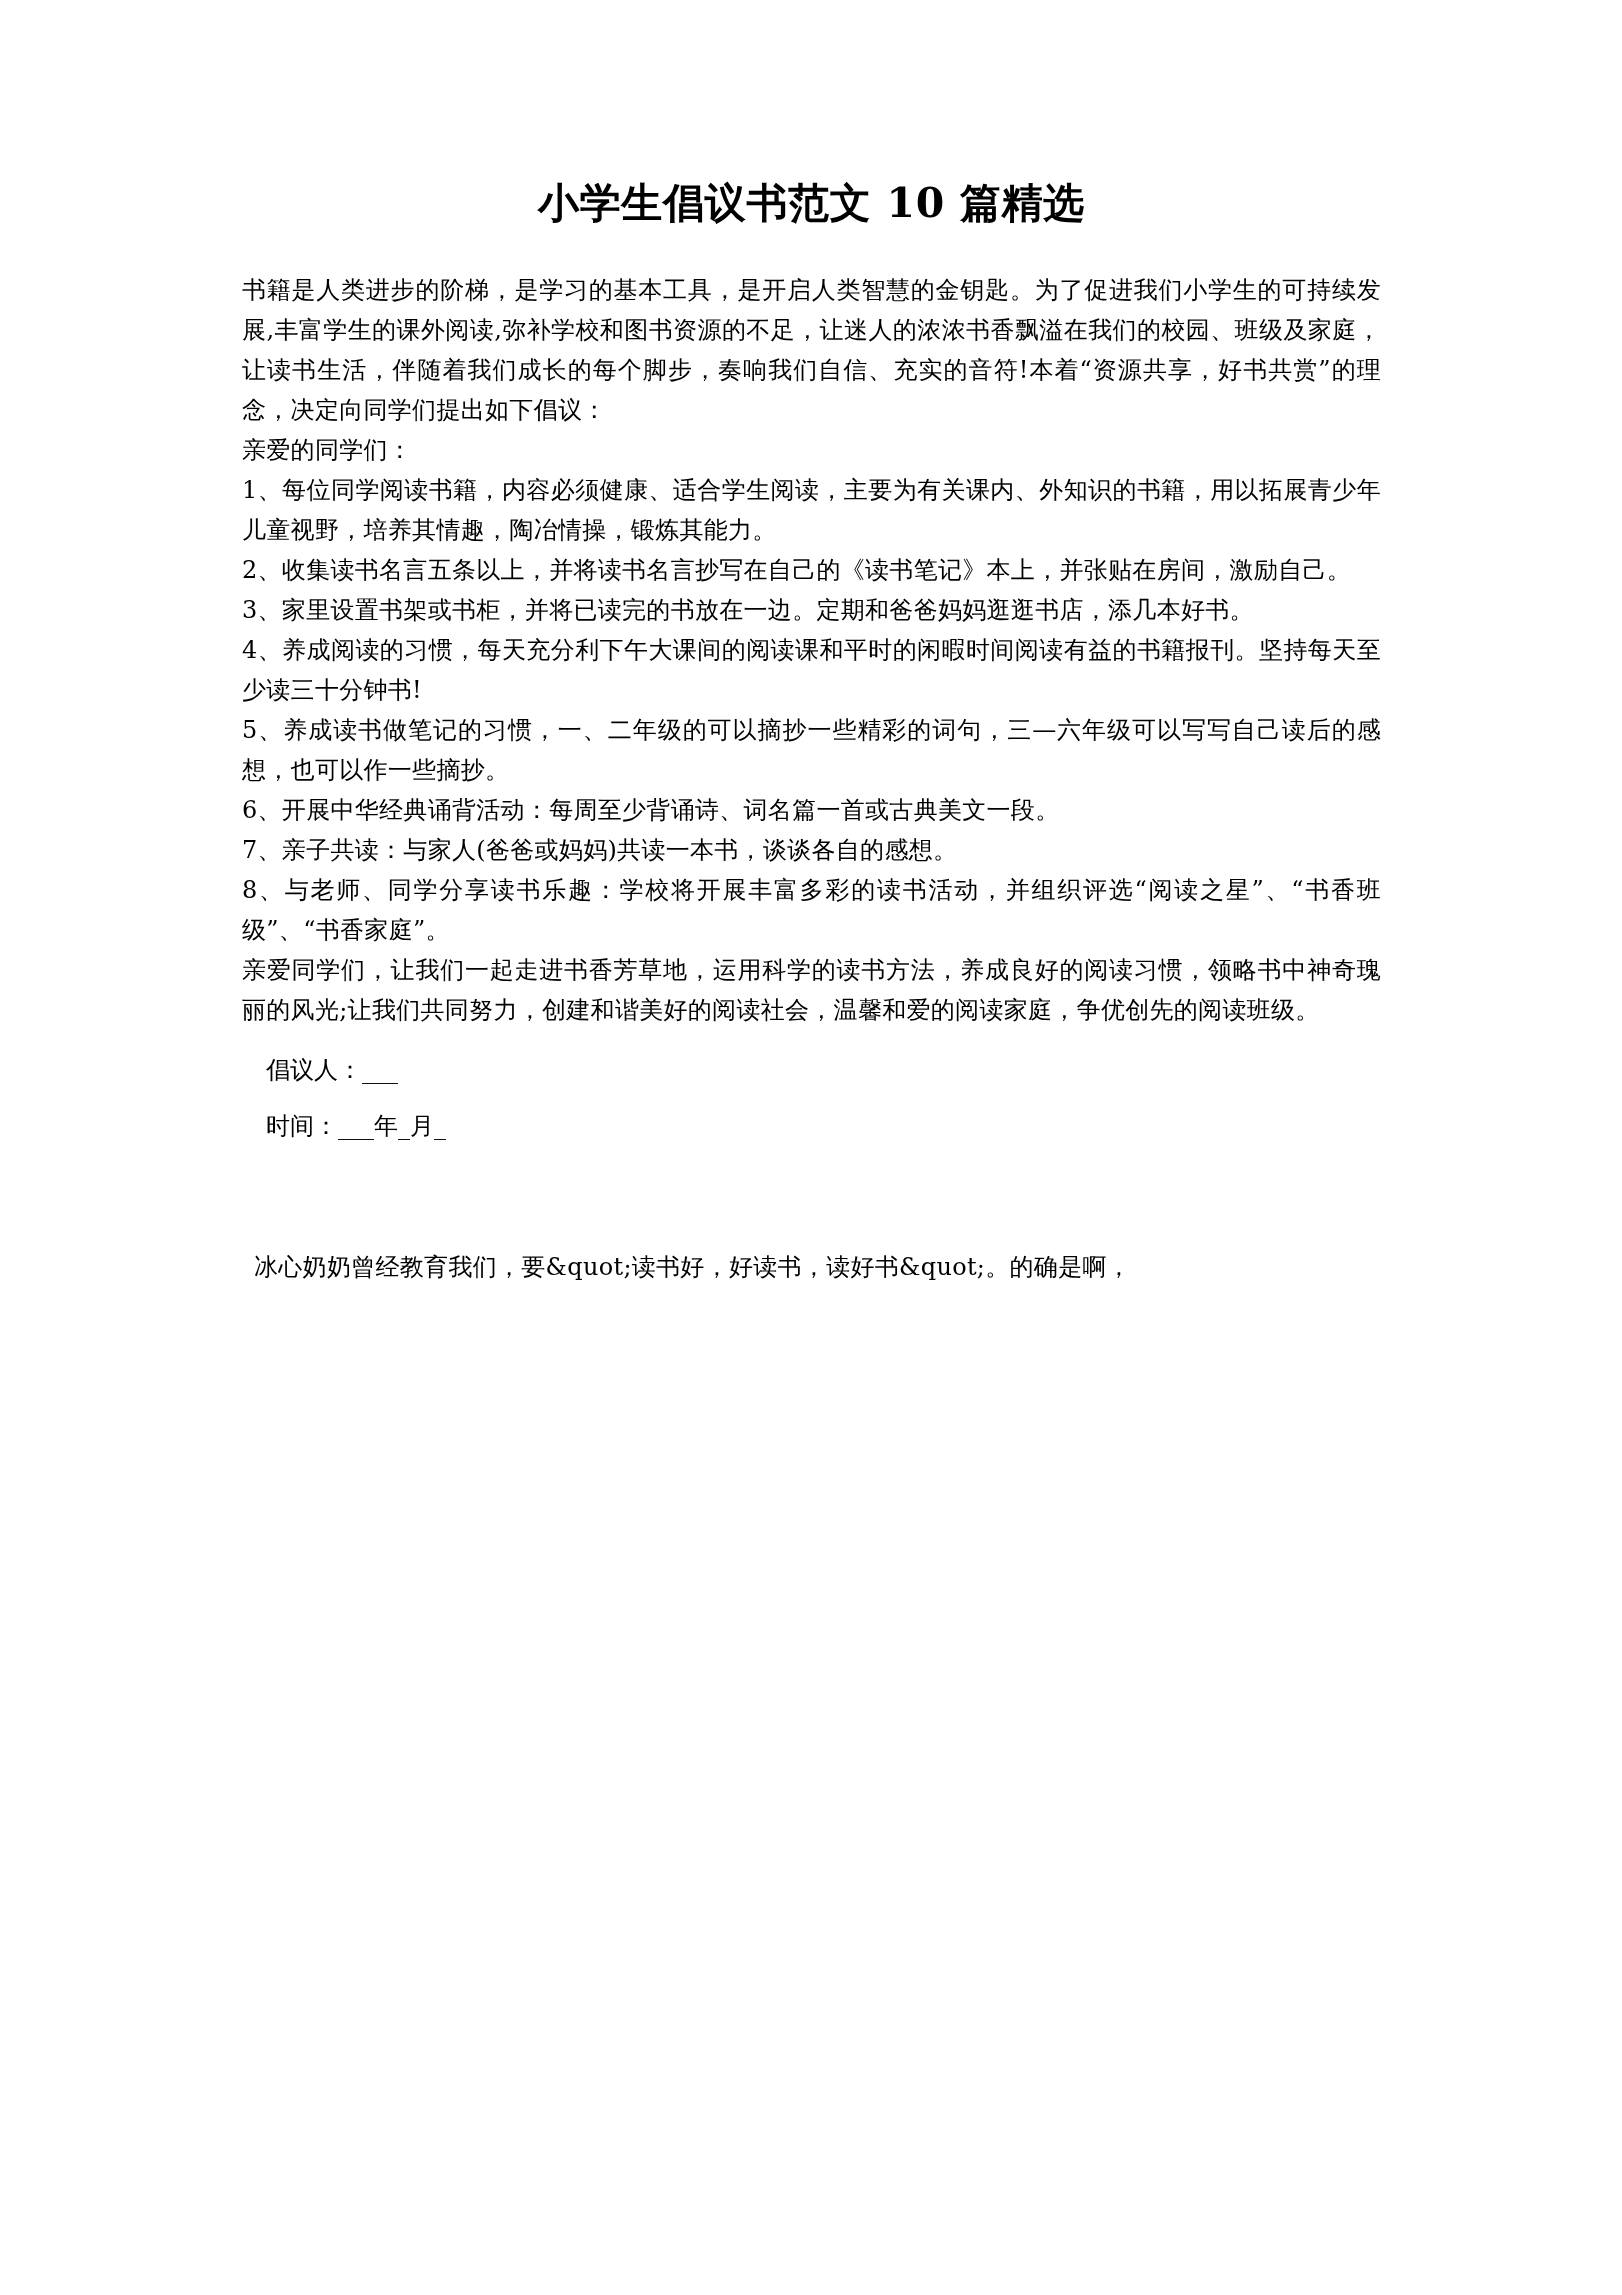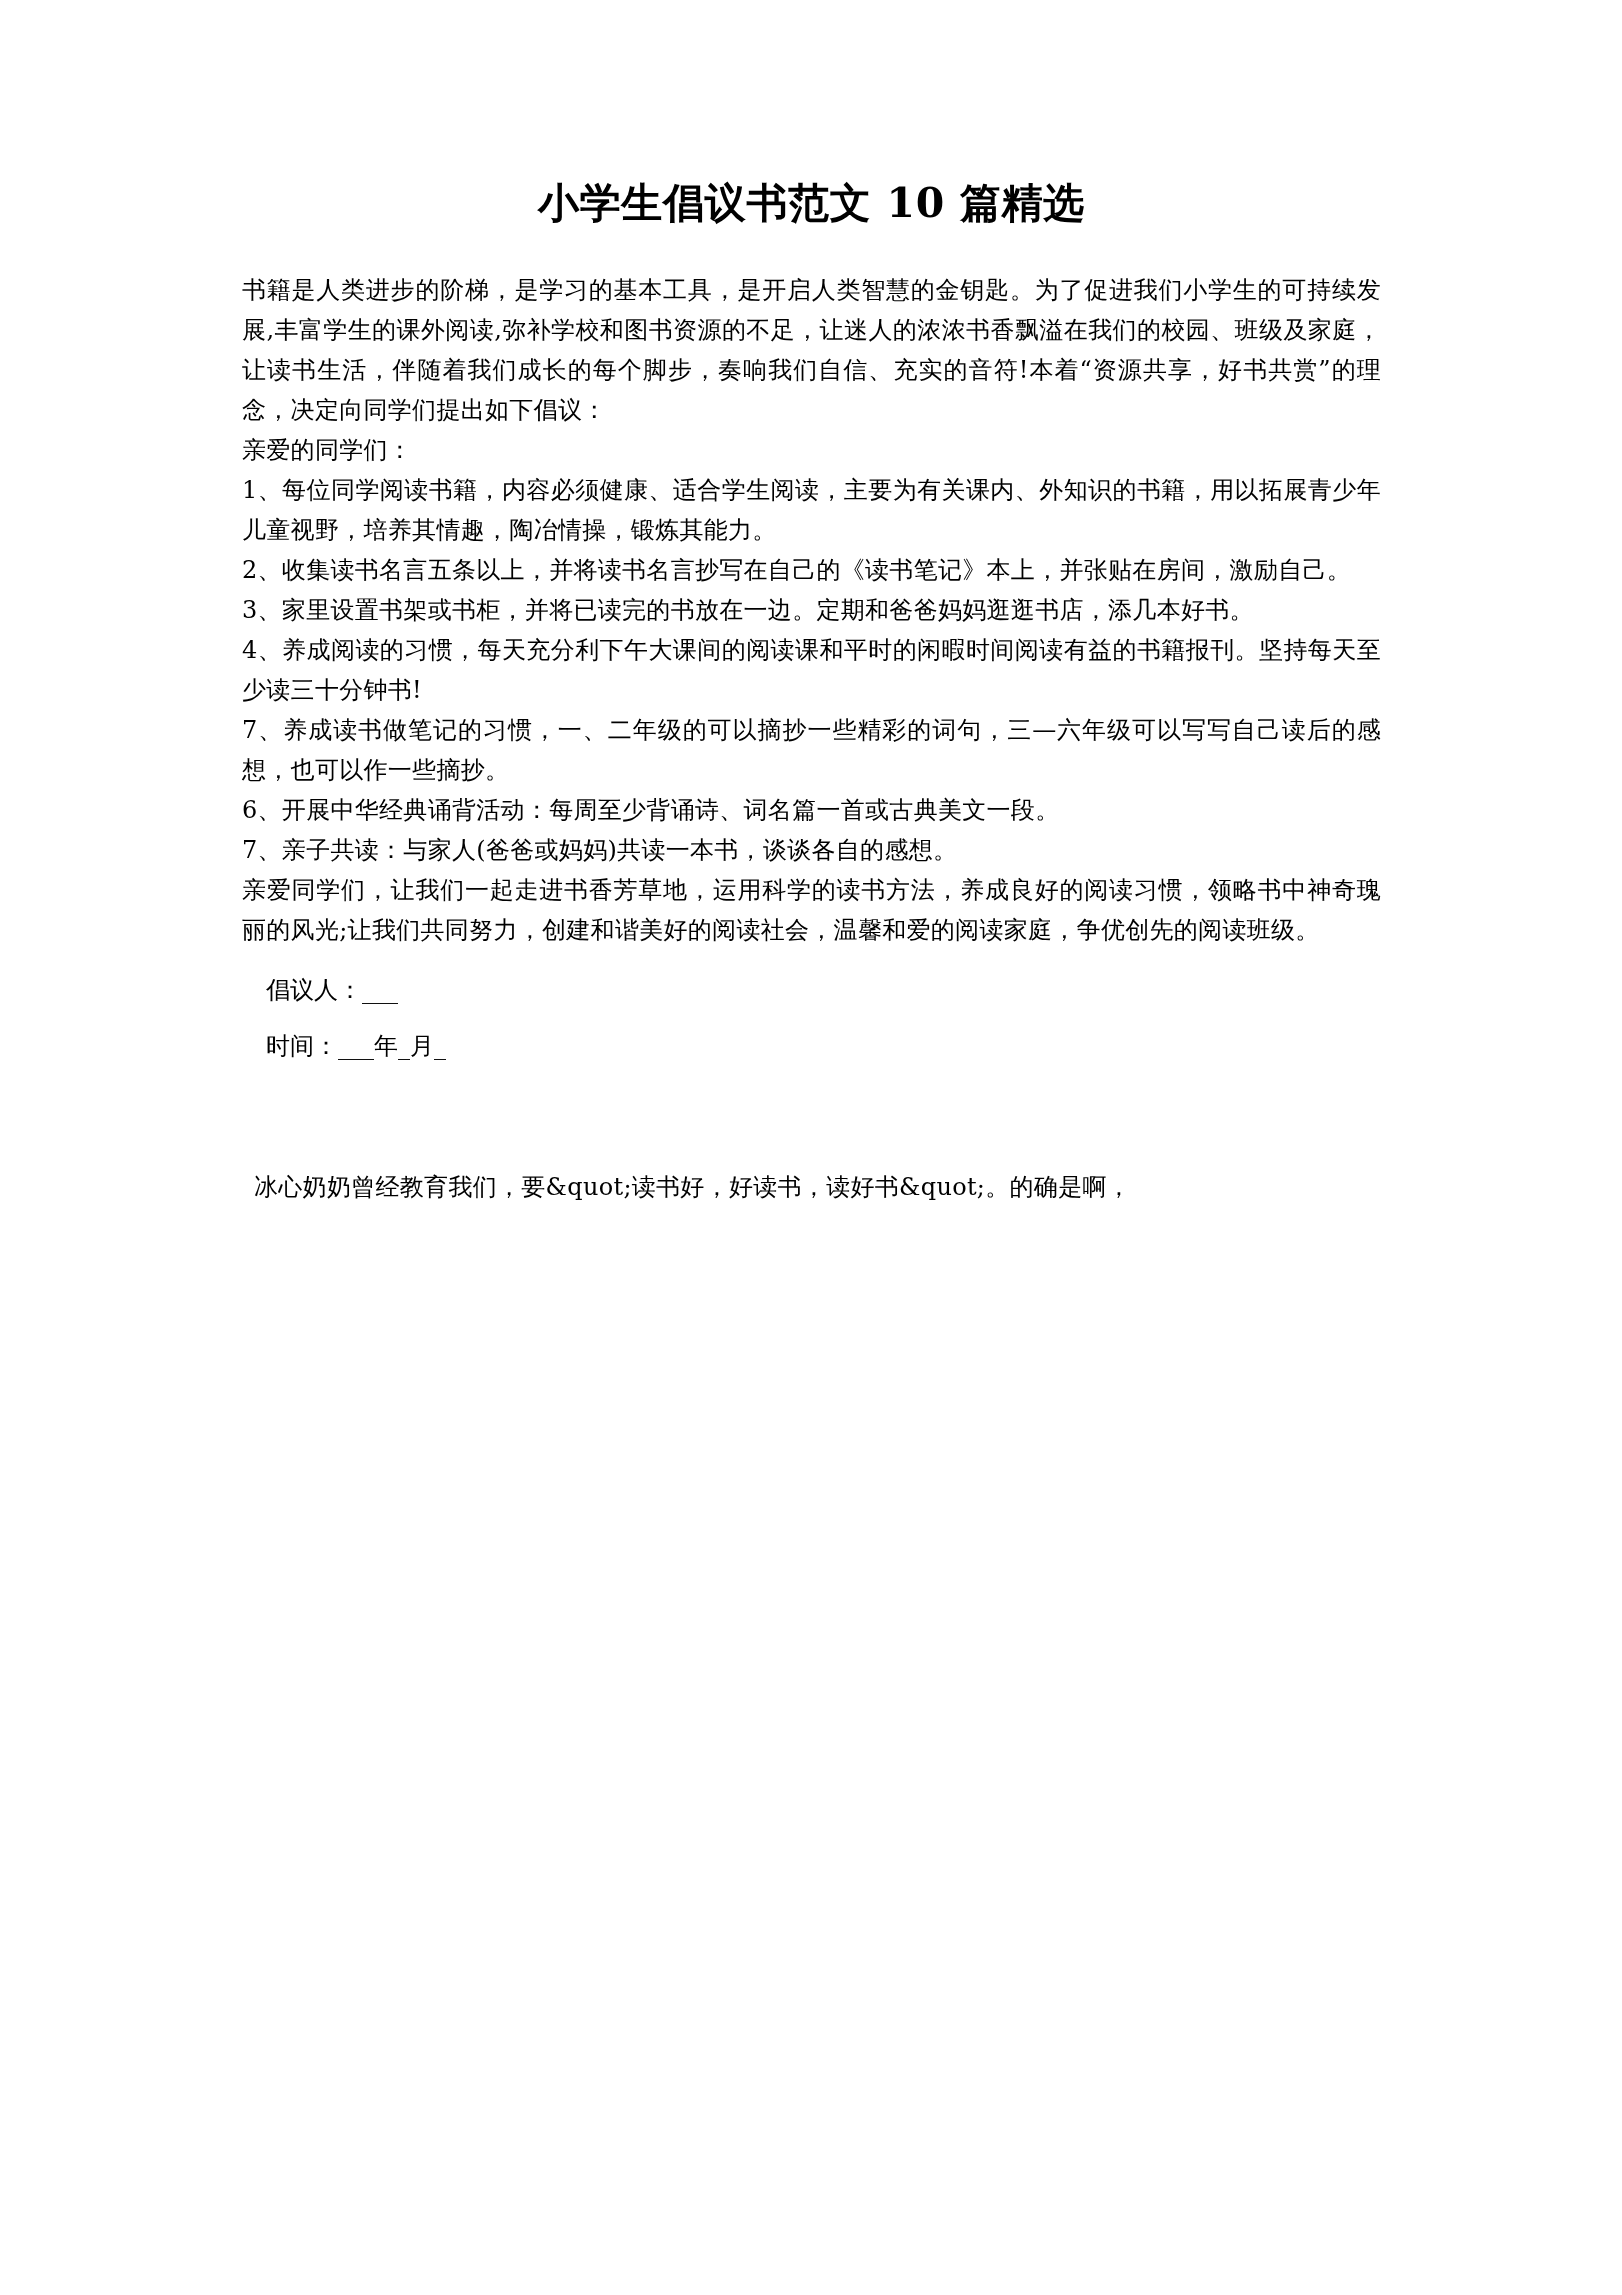--- a/index.html
+++ b/index.html
@@ -98,26 +98,27 @@
       <p class="para">亲爱的同学们：</p>
 
       <p class="para">1、每位同学阅读书籍，内容必须健康、适合学生阅读，主要为有关课内、外知识的书籍，用以拓展青少年儿童视野，培养其情趣，陶冶情操，锻炼其能力。</p>
 
       <p class="para">2、收集读书名言五条以上，并将读书名言抄写在自己的《读书笔记》本上，并张贴在房间，激励自己。</p>
 
       <p class="para">3、家里设置书架或书柜，并将已读完的书放在一边。定期和爸爸妈妈逛逛书店，添几本好书。</p>
 
       <p class="para">4、养成阅读的习惯，每天充分利下午大课间的阅读课和平时的闲暇时间阅读有益的书籍报刊。坚持每天至少读三十分钟书!</p>
 
-      <p class="para">7、养成读书做笔记的习惯，一、二年级的可以摘抄一些精彩的词句，三—六年级可以写写自己读后的感想，也可以作一些摘抄。</p>
+      <p class="para">5、养成读书做笔记的习惯，一、二年级的可以摘抄一些精彩的词句，三—六年级可以写写自己读后的感想，也可以作一些摘抄。</p>
 
       <p class="para">6、开展中华经典诵背活动：每周至少背诵诗、词名篇一首或古典美文一段。</p>
 
       <p class="para">7、亲子共读：与家人(爸爸或妈妈)共读一本书，谈谈各自的感想。</p>
 
+      <p class="para">8、与老师、同学分享读书乐趣：学校将开展丰富多彩的读书活动，并组织评选“阅读之星”、“书香班级”、“书香家庭”。</p>
 
       <p class="para">亲爱同学们，让我们一起走进书香芳草地，运用科学的读书方法，养成良好的阅读习惯，领略书中神奇瑰丽的风光;让我们共同努力，创建和谐美好的阅读社会，温馨和爱的阅读家庭，争优创先的阅读班级。</p>
 
       <div class="gap-sig"></div>
 
       <p class="sig">倡议人：___</p>
 
       <p class="sig">时间：___年_月_</p>
 
       <div class="gap-tail"></div>

